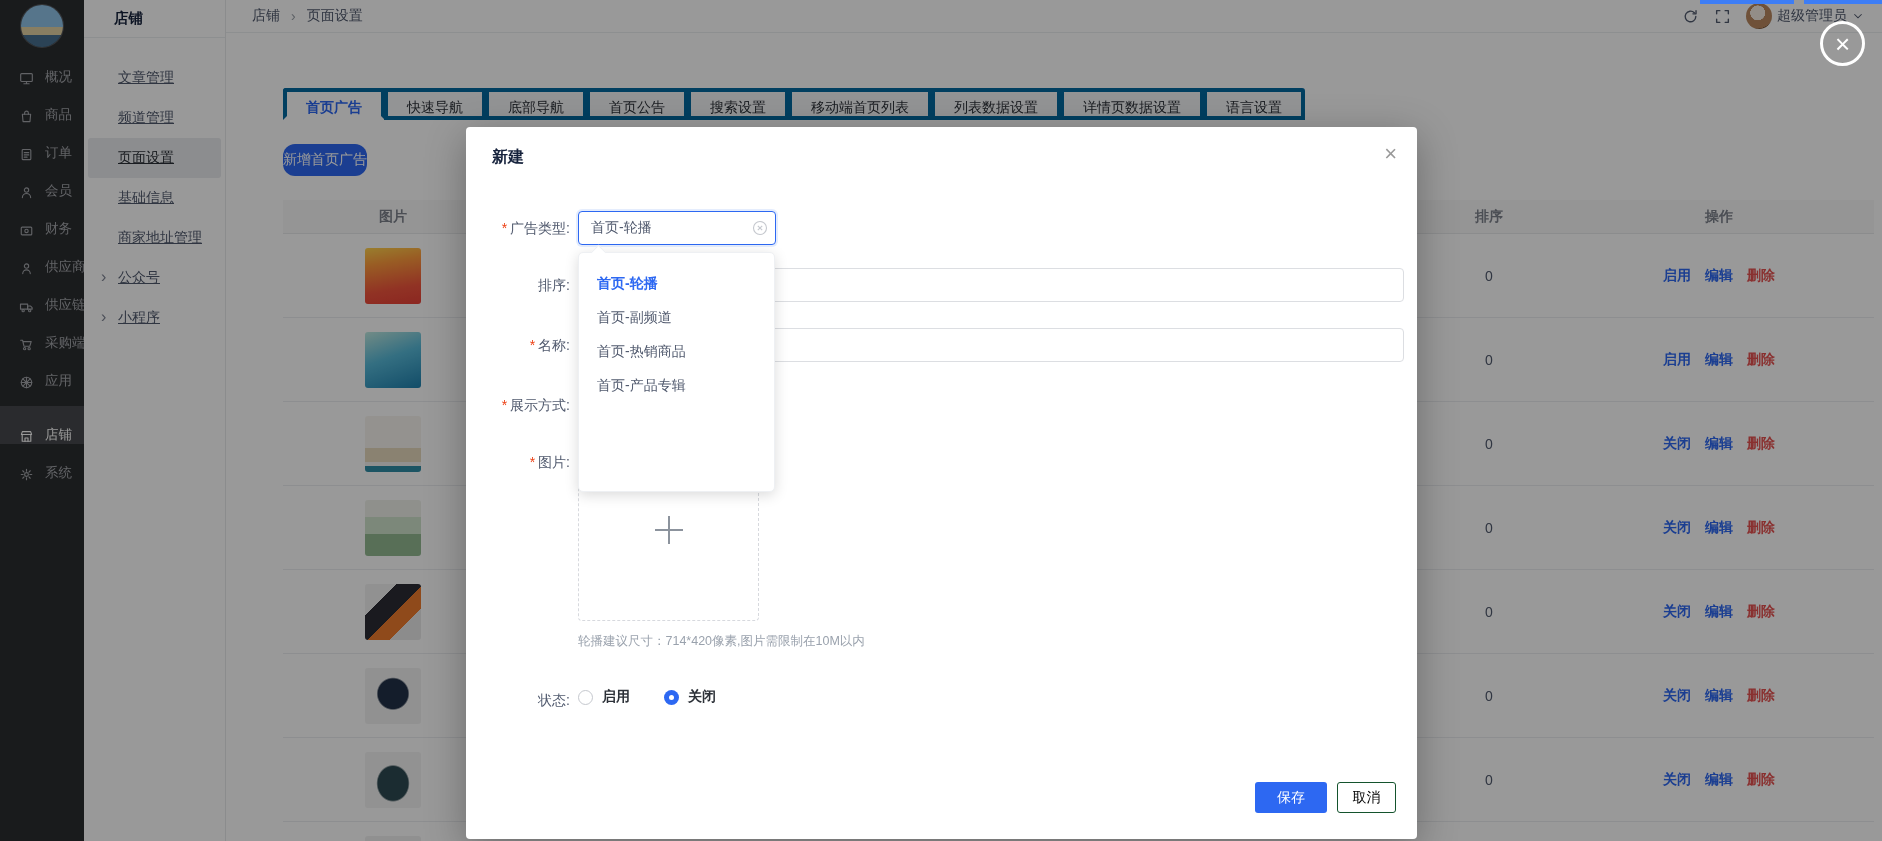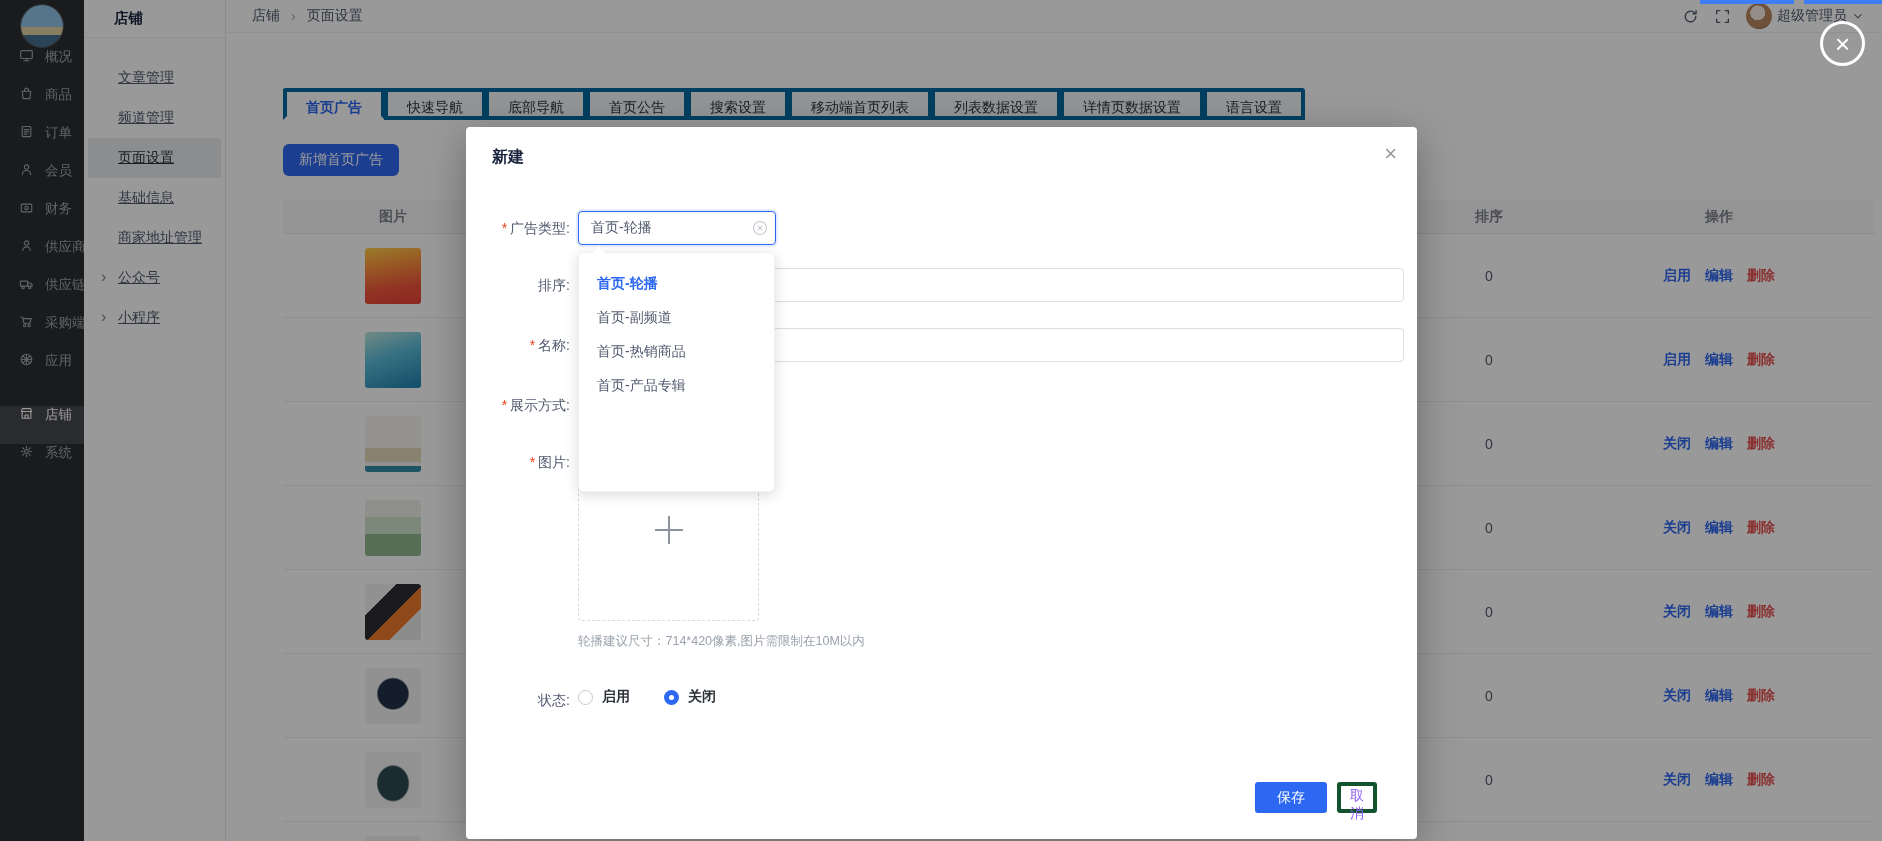--- a/index.html
+++ b/index.html
@@ -3,21 +3,21 @@
 <meta charset="utf-8">
 <style>
   html,body{margin:0;padding:0;background:#666;}
   .page{position:relative;width:1882px;height:841px;overflow:hidden;background:#fff;
         font-family:"Liberation Sans","DejaVu Sans",sans-serif;font-size:14px;color:#515a6e;}
   
   .icon-sidebar{position:absolute;left:0;top:0;width:84px;height:100%;background:#2b2d30;z-index:2;}
   .avatar-main{position:absolute;left:21px;top:5px;width:42px;height:42px;border-radius:50%;
         background:linear-gradient(180deg,#8fc3e8 0 52%,#e3d3a4 52% 72%,#49718f 72%);box-shadow:0 0 0 1px #55585c;}
   .icon-nav{position:absolute;top:48px;left:0;right:0;}
-  .icon-nav .it{height:38px;display:flex;align-items:flex-start;padding-left:19px;gap:11px;
+  .icon-nav .it{height:38px;display:flex;align-items:flex-end;padding-left:19px;gap:11px;
         color:#a3a6aa;font-size:13.5px;cursor:pointer;white-space:nowrap;}
   .icon-nav .it.active{background:#47494d;color:#fff;}
   .icon-nav .gap{height:16px;}
   .ic{display:inline-flex;width:15px;height:15px;}
   
   .submenu{position:absolute;left:84px;top:0;width:142px;height:100%;background:#fff;
         border-right:1px solid #e8eaec;z-index:2;box-sizing:border-box;}
   .submenu-head{height:38px;border-bottom:1px solid #eceef1;display:flex;align-items:center;
         padding-left:30px;font-weight:bold;color:#17233d;font-size:14.5px;box-sizing:border-box;}
   .submenu-list{padding-top:20px;}
@@ -37,22 +37,22 @@
         background:radial-gradient(circle at 45% 38%,#f6ece1 0 34%,#b9885f 35% 72%,#7d5637 73%);}
   .userbox{display:flex;align-items:center;gap:5px;cursor:pointer;}
   .content{padding:55px 0 0 57px;}
   
   .tabs{display:inline-flex;height:32px;}
   .tab{padding:0 19px;line-height:30px;background:#f6f7f9;border:4px solid #0369a1;margin-left:-1px;
         color:#2c3138;cursor:pointer;box-sizing:border-box;}
   .tab:first-child{margin-left:0;border-radius:3px 0 0 0;}
   .tab:last-child{border-radius:0 3px 0 0;}
   .tab.active{background:#fff;color:#2d68f2;font-weight:bold;border-bottom-color:#fff;}
-  .add-btn{margin-top:24px;height:32px;padding:0 16px;background:#2d68f2;color:#fff;border:none;
-        border-radius:6px;font-size:14px;display:inline-flex;align-items:center;cursor:pointer;
+  .add-btn{margin-top:24px;height:32px;padding:0 0;background:#2d68f2;color:#fff;border:none;
+        border-radius:12px;font-size:14px;display:inline-flex;align-items:center;cursor:pointer;
         font-family:inherit;}
   
   .table{margin-top:24px;width:1591px;}
   .thead,.trow{display:grid;grid-template-columns:220px 1fr 150px 310px;align-items:center;}
   .thead{height:33px;background:#f8f8f9;color:#7d828c;font-weight:bold;border-bottom:1px solid #e8eaec;}
   .th{text-align:center;}
   .trow{height:83px;border-bottom:1px solid #ebedf0;}
   .pimg{width:56px;height:56px;border-radius:3px;margin:0 auto;}
   .sort-c{text-align:center;color:#515a6e;}
   .acts{display:flex;justify-content:center;gap:14px;font-weight:bold;}
@@ -94,22 +94,22 @@
   .plus:after{left:0;top:13px;width:28px;height:2px;}
   .hint{position:absolute;left:112px;top:506px;font-size:12.5px;color:#9aa2ad;}
   .status-radios{position:absolute;left:112px;top:561px;display:flex;align-items:center;gap:34px;}
   .radio{display:flex;align-items:center;gap:9px;cursor:pointer;color:#2c3138;font-weight:bold;}
   .rdot{width:15px;height:15px;border-radius:50%;box-sizing:border-box;position:relative;}
   .rdot.off{border:1px solid #c5c8ce;background:#fff;}
   .rdot.on{background:#2d68f2;}
   .rdot.on:after{content:"";position:absolute;left:5px;top:5px;width:5px;height:5px;border-radius:50%;background:#fff;}
   .btn-save{position:absolute;left:789px;top:655px;width:72px;height:31px;background:#2d68f2;color:#fff;
         border:none;border-radius:3px;font-size:14px;cursor:pointer;font-family:inherit;}
-  .btn-cancel{position:absolute;left:871px;top:655px;width:40px;height:31px;background:#fff;color:#8b5cf6;
-        border:4px solid #14532d;border-radius:3px;font-size:14px;cursor:pointer;font-family:inherit;}
+  .btn-cancel{position:absolute;left:871px;top:655px;width:59px;height:31px;background:#fff;color:#000000;
+        border:1px solid #14532d;border-radius:3px;font-size:14px;cursor:pointer;font-family:inherit;}
   .dropdown{position:absolute;left:112px;top:125px;width:197px;height:240px;background:#fff;border-radius:5px;
         border:1px solid #eef0f3;box-shadow:0 3px 14px rgba(0,0,0,.15);z-index:6;padding-top:13px;box-sizing:border-box;}
   .dropdown .arrow{position:absolute;left:14px;top:-6px;width:10px;height:10px;background:#fff;
         transform:rotate(45deg);border-left:1px solid #eef0f3;border-top:1px solid #eef0f3;}
   .opt{height:34px;line-height:34px;padding-left:18px;color:#515a6e;cursor:pointer;}
   .opt.selected{color:#2d68f2;font-weight:bold;}
 </style>
 </head>
 <body>
 

